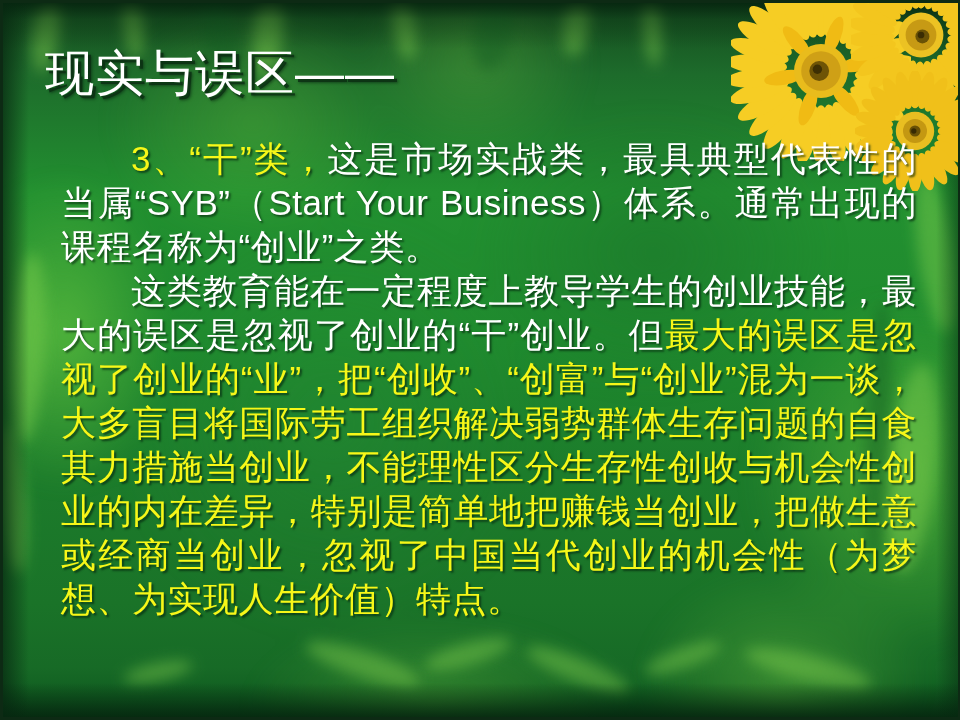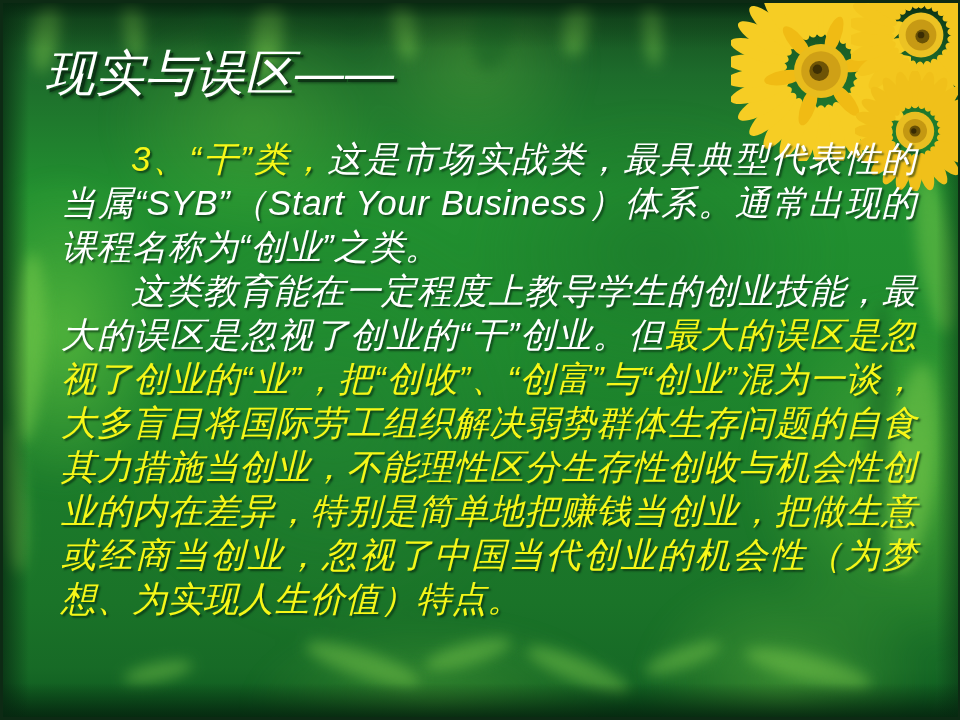--- a/index.html
+++ b/index.html
@@ -17,21 +17,20 @@
     position: relative;
     width: 960px;
     height: 720px;
     overflow: hidden;
     background: #1d6b2a;
     border-left: 3px solid #0d2a14;
     border-top: 3px solid #0d2a14;
     border-right: 2px solid #0d2a14;
     border-bottom: 3px solid #0d2a14;
     box-sizing: border-box;
-    font-style: italic;
   }
 
   
   .bg-layer {
     position: absolute;
     inset: 0;
     pointer-events: none;
   }
 
   

